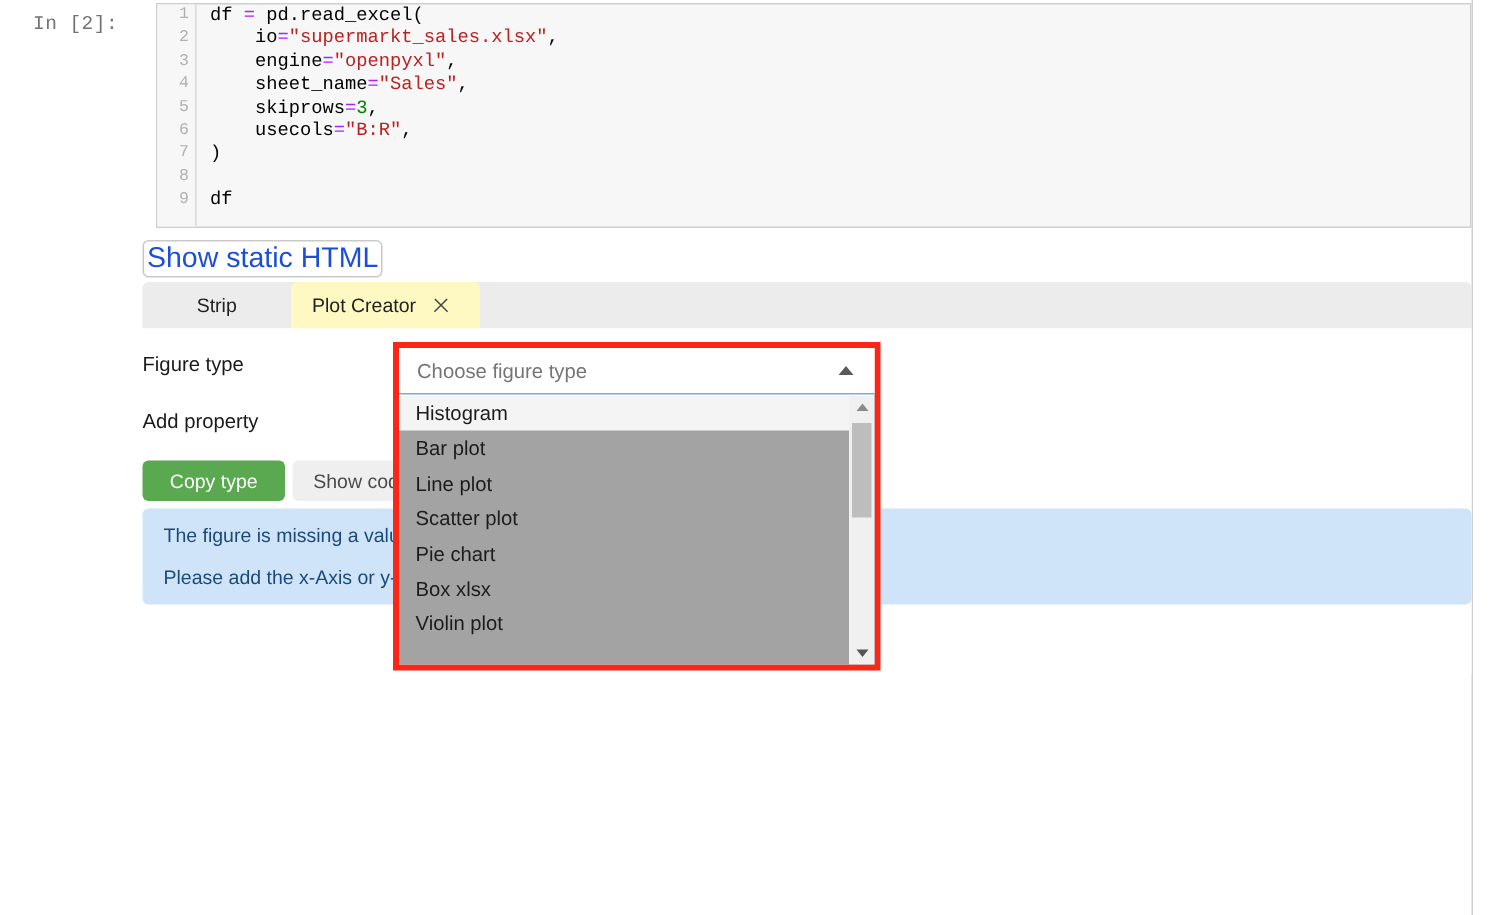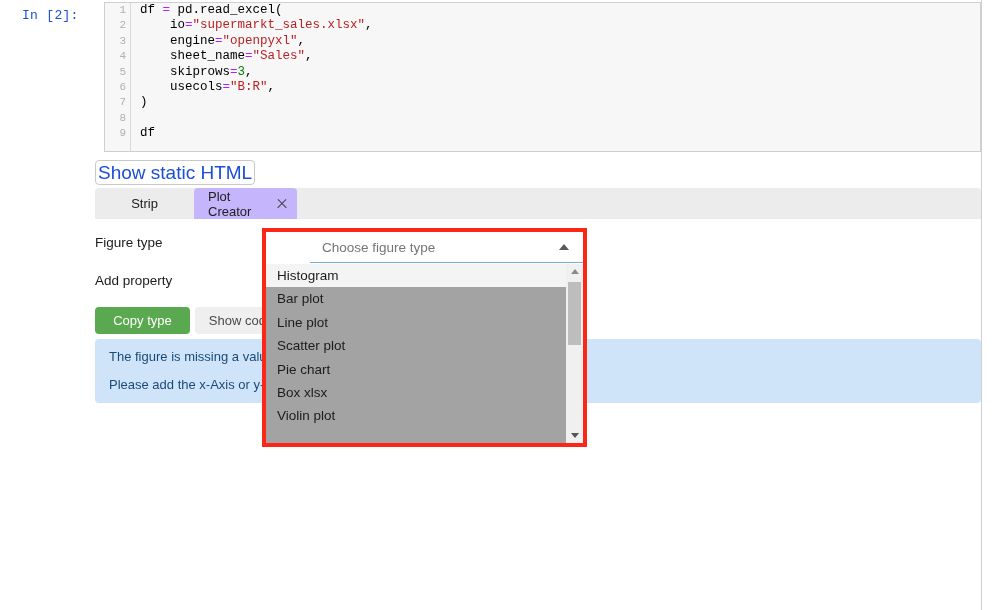--- a/index.html
+++ b/index.html
@@ -16,21 +16,21 @@
   .nb-edge {
     position: absolute; top: 0; left: 981px; width: 1px; height: 610px;
     background: #cfcfcf;
   }
 
   
   .cell { position: absolute; left: 0; top: 0; width: 981px; height: 154px; }
   .prompt {
     position: absolute; left: 22px; top: 8px; width: 80px;
     font-family: "Liberation Mono", monospace;
-    font-size: 13px; color: #1d4ed8; letter-spacing: .3px;
+    font-size: 13px; color: #737373; letter-spacing: .3px;
   }
   .codebox {
     position: absolute; left: 104px; top: 2px; width: 877px; height: 150px;
     background: #f7f7f7; border: 1px solid #cfcfcf;
   }
   .gutter {
     position: absolute; left: 0; top: 0; width: 26px; height: 100%;
     border-right: 1px solid #d8d8d8; background: #f7f7f7;
   }
   .gutter div {
@@ -62,21 +62,21 @@
     position: absolute; left: 95px; top: 188px; width: 886px; height: 31px;
     background: #ececec; border-radius: 4px 4px 0 0;
   }
   .tab {
     position: absolute; top: 0; height: 31px;
     font-size: 13px; color: #212121;
     display: flex; align-items: center; cursor: pointer;
   }
   .tab.inactive { left: 0; width: 99px; justify-content: center; }
   .tab.active {
-    left: 99px; width: 103px; background: #c4b5fd;
+    left: 99px; width: 126px; background: #fef9c3;
     border-radius: 4px 4px 0 0;
     padding: 0 10px 0 14px; justify-content: flex-start;
   }
   .tab-close {
     margin-left: 10px; width: 14px; height: 14px; position: relative;
     cursor: pointer;
   }
   .tab-close::before, .tab-close::after {
     content: ""; position: absolute; left: 1px; top: 6px;
     width: 12px; height: 1.4px; background: #444;
@@ -114,21 +114,21 @@
   }
 
   
   .dd-highlight {
     position: absolute; left: 262px; top: 228px; width: 325px; height: 219px;
     border: 4px solid #fb2616; background: #ffffff; z-index: 40;
   }
   .dd-control {
     position: absolute; left: 0; top: 0; right: 0; height: 31px;
     background: #ffffff; border-bottom: 1px solid #70aede;
-    display: flex; align-items: center; padding: 0 12px; cursor: pointer; margin-left: 44px;
+    display: flex; align-items: center; padding: 0 12px; cursor: pointer;
   }
   .dd-placeholder { font-size: 13.5px; color: #757575; flex: 1; }
   .dd-caret {
     width: 0; height: 0;
     border-left: 5px solid transparent; border-right: 5px solid transparent;
     border-bottom: 6px solid #5a5a5a; margin-right: 2px;
   }
   .dd-list {
     position: absolute; left: 0; top: 32px; right: 0; bottom: 0;
     background: #a3a3a3; overflow: hidden;

